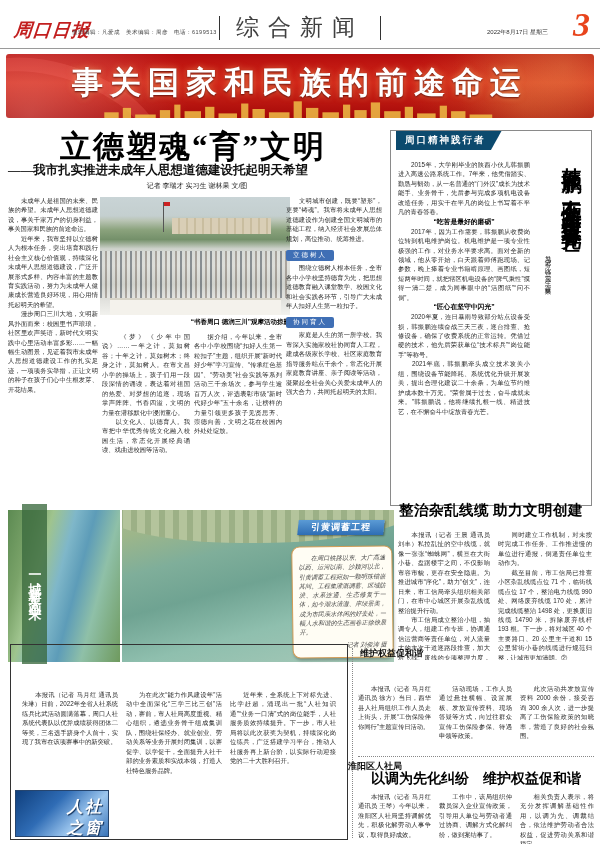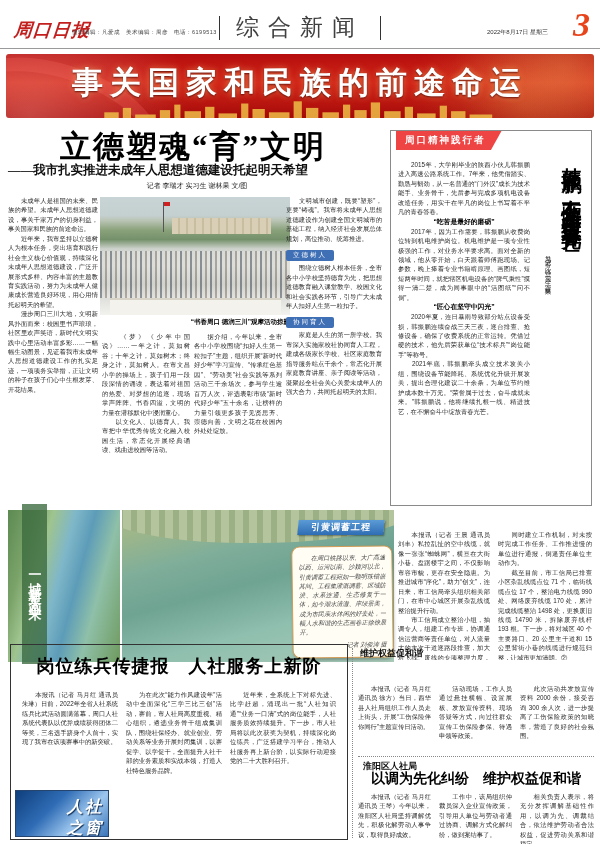--- a/index.html
+++ b/index.html
@@ -61,21 +61,21 @@
   .photo-crowd { position:absolute; left:0; bottom:14%; width:100%; height:40%;
     background:repeating-linear-gradient(90deg, rgba(45,55,70,.45) 0 2px, rgba(240,240,240,.25) 2px 5px, rgba(90,70,60,.35) 5px 7px, rgba(250,250,250,.3) 7px 10px); }
   .photo-table { position:absolute; left:5%; bottom:0; width:90%; height:14%; background:#f4f2ec;
     border-top:2px solid #d8d4c8; }
   .main-caption { left:100px; top:318px; width:190px; text-align:right;
     font-size:6.5px; font-weight:700; color:#000; }
   .pill { display:inline-block; background:#3f6fb5; color:#fff; font-size:6.5px;
     padding:1px 7px; border-radius:2px; margin:3px 0 2px 0; letter-spacing:2px; }
   
   .spirit-box { left:390px; top:130px; width:202px; height:376px; border:1px solid #8a8a8a; }
-  .spirit-tab { left:396px; top:131px; background:#ef4444; color:#fff; font-weight:700;
+  .spirit-tab { left:396px; top:131px; background:#0c4a6e; color:#fff; font-weight:700;
     font-size:9.5px; letter-spacing:2px; padding:3px 16px 3px 9px;
     clip-path:polygon(0 0, 100% 0, 90% 100%, 0 100%); }
   .spirit-text { left:398px; top:160px; width:132px; height:340px; }
   .spirit-quote { left:398px; width:132px; text-align:center; font-size:6.8px; font-weight:700; color:#000; }
   .spirit-title { right:14px; top:152px; height:348px; writing-mode:vertical-rl;
     font-size:20px; font-weight:900; letter-spacing:3px; color:#000; }
   .spirit-byline { right:48px; top:250px; height:200px; writing-mode:vertical-rl;
     font-size:6.5px; color:#333; letter-spacing:2px; }
   
   .strip-photo { left:8px; top:510px; width:112px; height:152px;
@@ -120,21 +120,21 @@
     text-shadow:1px 1px 1px rgba(0,30,70,.9); font-family:"Liberation Serif", serif; }
   .jobs-badge .small { display:block; margin-top:3px; font-size:4.5px; color:#eaf3ff; letter-spacing:1px; }
   .vdot { left:352px; top:648px; width:0; height:190px; border-left:1px dotted #888; }
   .hdot { left:358px; top:756px; width:236px; height:0; border-top:1px dotted #888; }
   .kicker { font-size:9px; font-weight:700; color:#111; }
   .xihua-kicker { left:360px; top:647px; }
   .xihua-headline { left:358px; top:658px; width:236px; font-size:12.5px; font-weight:900; color:#000; }
   .xcol1 { left:358px; top:684px; width:73px; height:68px; }
   .xcol2 { left:439px; top:684px; width:73px; height:68px; }
   .xcol3 { left:520px; top:684px; width:74px; height:68px; }
-  .hy-kicker { left:363px; top:760px; }
+  .hy-kicker { left:348px; top:760px; }
   .hy-headline { left:358px; top:770px; width:236px; text-align:center;
     font-size:14px; font-weight:900; color:#000; }
   .hcol1 { left:358px; top:792px; width:73px; height:52px; }
   .hcol2 { left:439px; top:792px; width:73px; height:52px; }
   .hcol3 { left:520px; top:792px; width:74px; height:52px; }
 </style>
 </head>
 <body>
 
 <div id="page">
@@ -230,27 +230,27 @@
   <div class="abs lake-photo">
     <div class="lake-shore"></div>
   </div>
   <div class="abs lake-label">引黄调蓄工程</div>
   <div class="abs bubble">
     <div class="bubble-text serif">　　在周口铁路以东、大广高速以西、运河以南、沙颍河以北，引黄调蓄工程宛如一颗明珠镶嵌其间。工程集灌溉调蓄、区域防洪、水系连通、生态修复于一体，如今湖水清澈、岸绿景美，成为市民亲水休闲的好去处，一幅人水和谐的生态画卷正徐徐展开。</div>
     <div class="bubble-credit serif">记者 刘俊涛 摄</div>
     <div class="bubble-fold"></div>
   </div>
 
+  <div class="abs cable-headline serif">整治杂乱线缆 助力文明创建</div>
   <div class="abs bodytext ccol1">　　本报讯（记者 王晨 通讯员 刘丰）私拉乱扯的空中线缆，就像一张张“蜘蛛网”，横亘在大街小巷、盘踞楼宇之间，不仅影响市容市貌，更存在安全隐患。为推进城市“序化”，助力“创文”，连日来，市工信局牵头组织相关部门，在市中心城区开展杂乱线缆整治提升行动。
 　　市工信局成立整治小组，抽调专人，组建工作专班，协调通信运营商等责任单位，对人流量大的主次干道逐路段排查，加大对飞线、废线的专项整理力度，保障供电通信安全。</div>
   <div class="abs bodytext ccol2">　　同时建立工作机制，对未按时完成工作任务、工作推进慢的单位进行通报，倒逼责任单位主动作为。
 　　截至目前，市工信局已排查小区杂乱线缆点位 71 个，临街线缆点位 17 个，整治电力线缆 990 处、网络废弃线缆 170 处，累计完成线缆整治 1498 处，更换废旧线缆 14790 米，拆除废弃线杆 193 根。下一步，将对城区 40 个主要路口、20 公里主干道和 15 公里背街小巷的线缆进行规范归整，让城市更加清朗。②</div>
 
   <div class="abs jobs-box"></div>
-  <div class="abs jobs-headline serif">岗位练兵传捷报　人社服务上新阶</div>
   <div class="abs bodytext jcol1">　　本报讯（记者 马月红 通讯员 朱琳）日前，2022年全省人社系统练兵比武活动圆满落幕，周口人社系统代表队以优异成绩获得团体二等奖，三名选手跻身个人前十，实现了我市在该项赛事中的新突破。</div>
   <div class="abs bodytext jcol2">　　为在此次“能力作风建设年”活动中全面深化“三学三比三创”活动，赛前，市人社局高度重视、精心组织，遴选业务骨干组成集训队，围绕社保经办、就业创业、劳动关系等业务开展封闭集训，以赛促学、以学促干，全面提升人社干部的业务素质和实战本领，打造人社特色服务品牌。</div>
   <div class="abs bodytext jcol3">　　近年来，全系统上下对标先进、比学赶超，涌现出一批“人社知识通”“业务一口清”式的岗位能手，人社服务质效持续提升。下一步，市人社局将以此次获奖为契机，持续深化岗位练兵，广泛搭建学习平台，推动人社服务再上新台阶，以实际行动迎接党的二十大胜利召开。</div>
   <div class="abs jobs-badge">
     <span class="big">人社之窗</span>
     <span class="small">周口市人力资源和社会保障局主办</span>
   </div>
 
   <div class="abs vdot"></div>
   <div class="abs hdot"></div>

